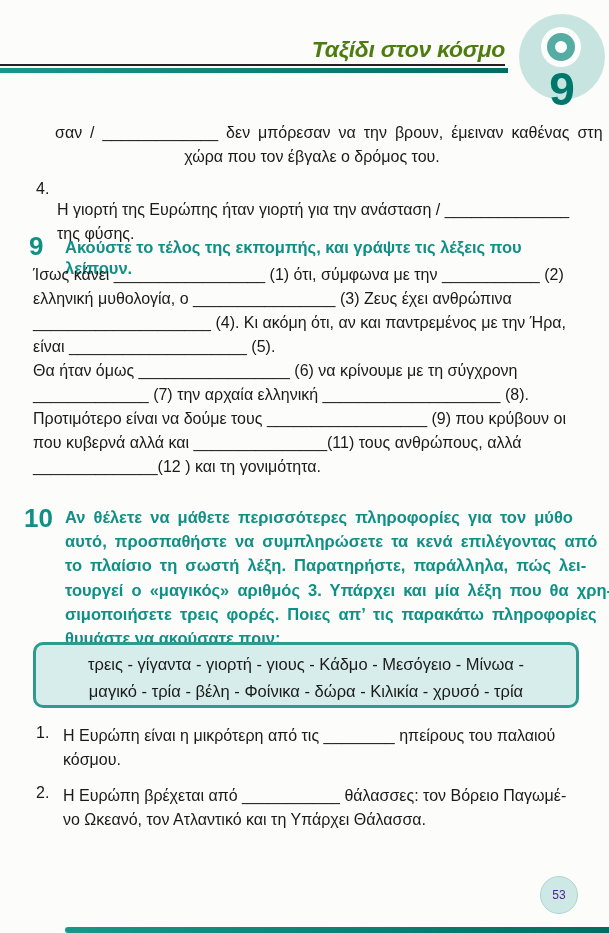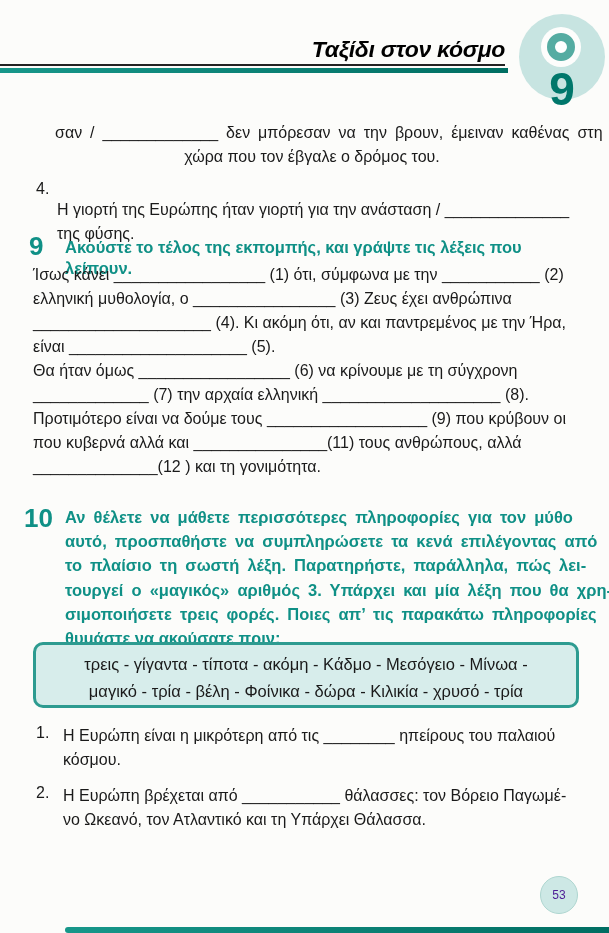--- a/index.html
+++ b/index.html
@@ -10,21 +10,21 @@
   html,body{margin:0;padding:0;background:#ffffff;}
   .page{
     position:relative; width:609px; height:933px; overflow:hidden;
     background:var(--paper); color:var(--text);
     font-family:"Liberation Sans", sans-serif;
   }
   
   .header-title{
     position:absolute; top:36px; left:0; width:505px;
     text-align:right; font-size:23px; font-weight:bold; font-style:italic;
-    letter-spacing:-0.3px; color:#000000;
+    letter-spacing:-0.3px; color:#4d7c0f;
   }
   .header-black-rule{position:absolute; top:64px; left:0; width:505px; height:2px; background:#222;}
   .header-teal-rule{
     position:absolute; top:68px; left:0; width:508px; height:5px;
     background:linear-gradient(to right,#17978a,#006e62);
   }
   .logo{position:absolute; left:519px; top:14px; width:86px; height:110px;}
   .logo-big{position:absolute; left:0; top:0; width:86px; height:86px; border-radius:50%; background:var(--logo-fill);}
   .logo-white{position:absolute; left:22px; top:13px; width:40px; height:40px; border-radius:50%; background:#fdfdfc;}
   .logo-ring{position:absolute; left:28px; top:19px; width:12px; height:12px; border-radius:50%;
@@ -116,21 +116,21 @@
   <div class="block ex10-body">
     <div class="ln ws">Αν θέλετε να μάθετε περισσότερες πληροφορίες για τον μύθο</div>
     <div class="ln ws">αυτό, προσπαθήστε να συμπληρώσετε τα κενά επιλέγοντας από</div>
     <div class="ln ws">το πλαίσιο τη σωστή λέξη. Παρατηρήστε, παράλληλα, πώς λει-</div>
     <div class="ln ws">τουργεί ο «μαγικός» αριθμός 3. Υπάρχει και μία λέξη που θα χρη-</div>
     <div class="ln ws">σιμοποιήσετε τρεις φορές. Ποιες απ’ τις παρακάτω πληροφορίες</div>
     <div class="ln">θυμάστε να ακούσατε πριν;</div>
   </div>
 
   <div class="word-box">
-    <div class="ln">τρεις - γίγαντα - τίποτα - ακόμη - Κάδμο - Μεσόγειο - Μίνωα -</div>
+    <div class="ln">τρεις - γίγαντα - γιορτή - γιους - Κάδμο - Μεσόγειο - Μίνωα -</div>
     <div class="ln">μαγικό - τρία - βέλη - Φοίνικα - δώρα - Κιλικία - χρυσό - τρία</div>
   </div>
 
   <div class="num q1-num">1.</div>
   <div class="block q1">
     <div class="ln">Η Ευρώπη είναι η μικρότερη από τις ________ ηπείρους του παλαιού</div>
     <div class="ln">κόσμου.</div>
   </div>
 
   <div class="num q2-num">2.</div>

